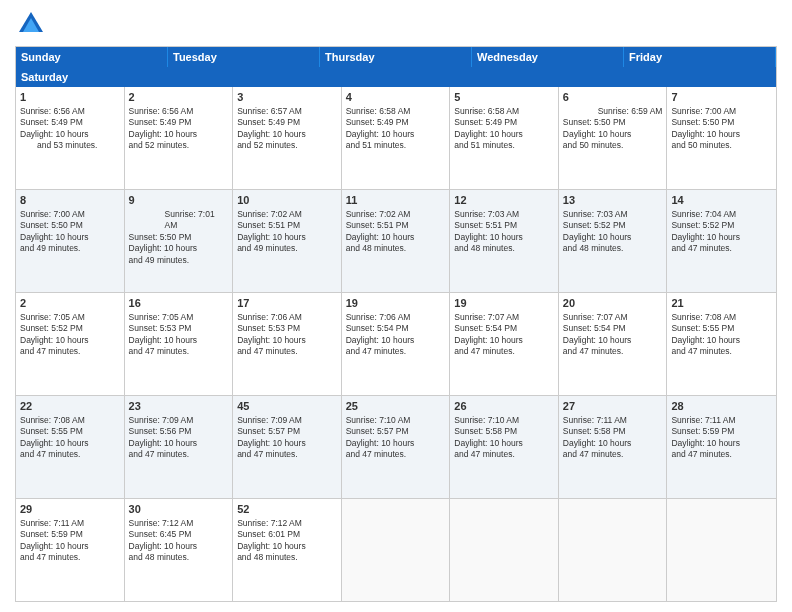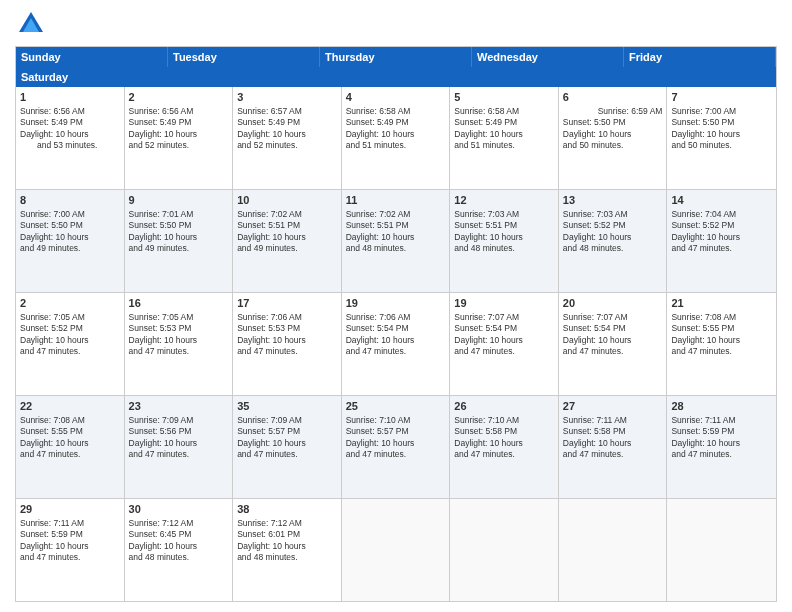--- a/index.html
+++ b/index.html
@@ -176,21 +176,21 @@
         <div class="cal-row alt-row">
           <div class="cal-cell">
             <span class="day-num">8</span>
             <span style="display: block;">Sunrise: 7:00 AM</span>
             <span style="display: block;">Sunset: 5:50 PM</span>
             <span style="display: block;">Daylight: 10 hours</span>
             <span style="display: block;">and 49 minutes.</span>
           </div>
           <div class="cal-cell">
             <span class="day-num">9</span>
-            <span style="display: block;">Sunrise: 7:01 AM</span>
+            <span style="display: block; margin-left: 36px;">Sunrise: 7:01 AM</span>
             <span style="display: block;">Sunset: 5:50 PM</span>
             <span style="display: block;">Daylight: 10 hours</span>
             <span style="display: block;">and 49 minutes.</span>
           </div>
           <div class="cal-cell">
             <span class="day-num">10</span>
             <span style="display: block;">Sunrise: 7:02 AM</span>
             <span style="display: block;">Sunset: 5:51 PM</span>
             <span style="display: block;">Daylight: 10 hours</span>
             <span style="display: block;">and 49 minutes.</span>
@@ -284,21 +284,21 @@
             <span style="display: block;">and 47 minutes.</span>
           </div>
           <div class="cal-cell">
             <span class="day-num">23</span>
             <span style="display: block;">Sunrise: 7:09 AM</span>
             <span style="display: block;">Sunset: 5:56 PM</span>
             <span style="display: block;">Daylight: 10 hours</span>
             <span style="display: block;">and 47 minutes.</span>
           </div>
           <div class="cal-cell">
-            <span class="day-num">35</span>
+            <span class="day-num">45</span>
             <span style="display: block;">Sunrise: 7:09 AM</span>
             <span style="display: block;">Sunset: 5:57 PM</span>
             <span style="display: block;">Daylight: 10 hours</span>
             <span style="display: block;">and 47 minutes.</span>
           </div>
           <div class="cal-cell">
             <span class="day-num">25</span>
             <span style="display: block;">Sunrise: 7:10 AM</span>
             <span style="display: block;">Sunset: 5:57 PM</span>
             <span style="display: block;">Daylight: 10 hours</span>
@@ -335,21 +335,21 @@
             <span style="display: block;">and 47 minutes.</span>
           </div>
           <div class="cal-cell">
             <span class="day-num">30</span>
             <span style="display: block;">Sunrise: 7:12 AM</span>
             <span style="display: block;">Sunset: 6:45 PM</span>
             <span style="display: block;">Daylight: 10 hours</span>
             <span style="display: block;">and 48 minutes.</span>
           </div>
           <div class="cal-cell">
-            <span class="day-num">38</span>
+            <span class="day-num">52</span>
             <span style="display: block;">Sunrise: 7:12 AM</span>
             <span style="display: block;">Sunset: 6:01 PM</span>
             <span style="display: block;">Daylight: 10 hours</span>
             <span style="display: block;">and 48 minutes.</span>
           </div>
           <div class="cal-cell empty"></div>
           <div class="cal-cell empty"></div>
           <div class="cal-cell empty"></div>
           <div class="cal-cell empty"></div>
         </div>

